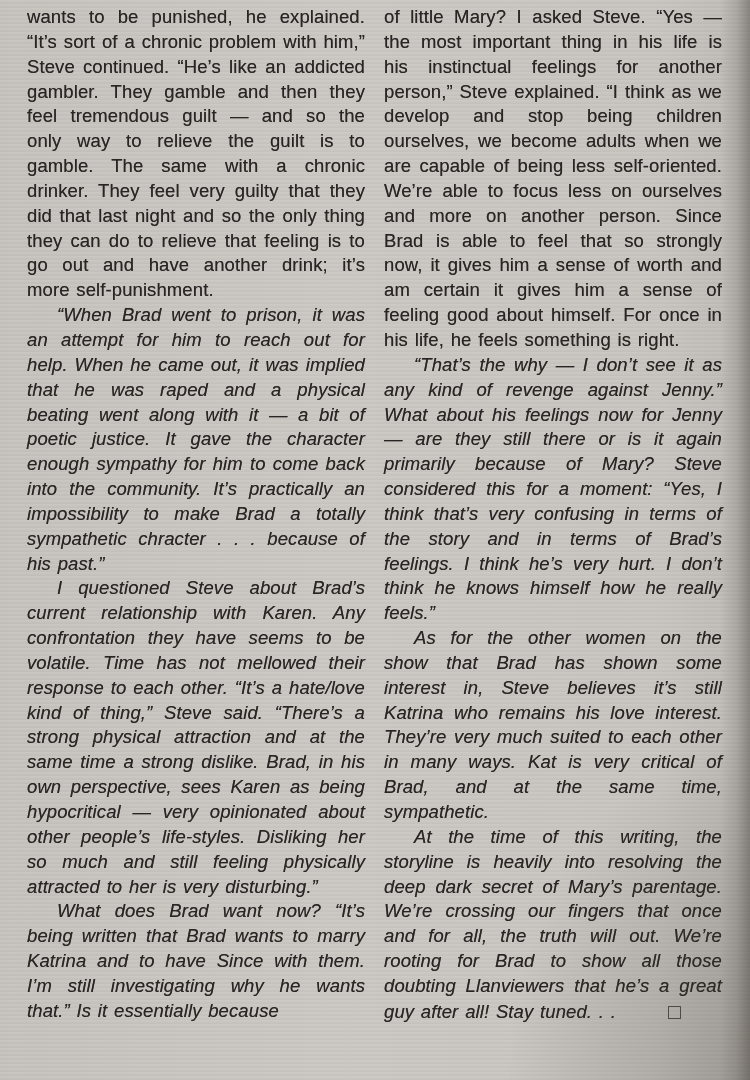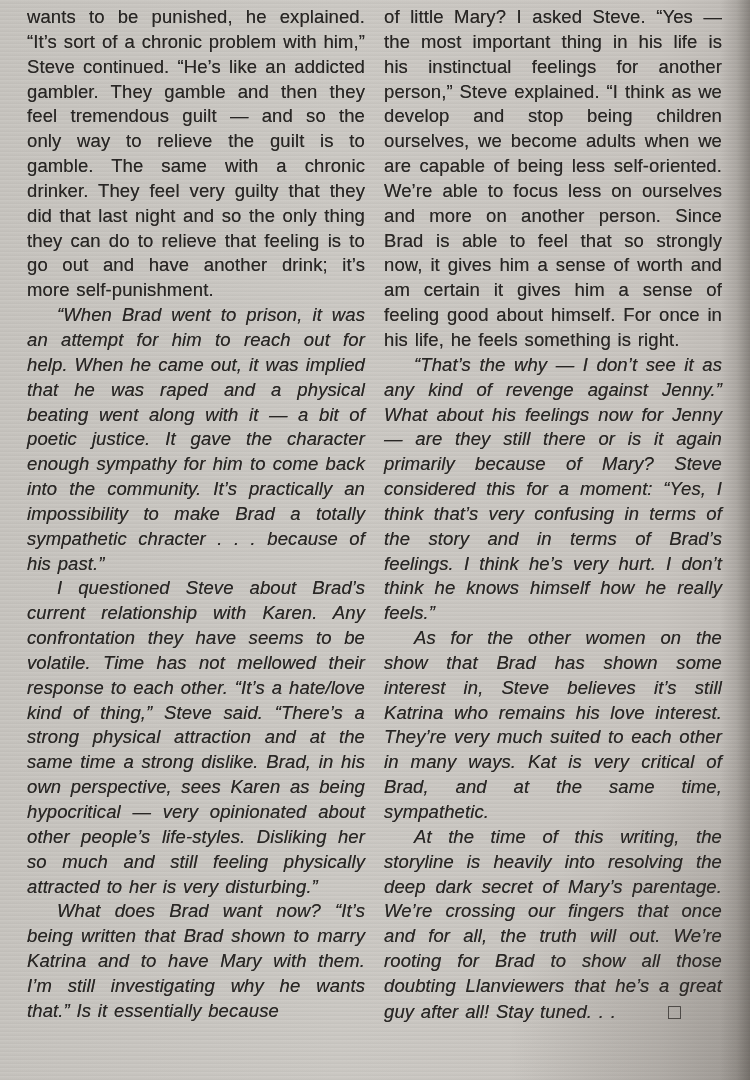--- a/index.html
+++ b/index.html
@@ -82,21 +82,21 @@
 <body>
 
 <div class="page">
 
   <div class="columns">
 
     <div class="col">
       <p class="para">wants to be punished, he explained. “It’s sort of a chronic problem with him,” Steve continued. “He’s like an addicted gambler. They gamble and then they feel tremendous guilt — and so the only way to relieve the guilt is to gamble. The same with a chronic drinker. They feel very guilty that they did that last night and so the only thing they can do to relieve that feeling is to go out and have another drink; it’s more self-punishment.</p>
       <p class="para indent">“When Brad went to prison, it was an attempt for him to reach out for help. When he came out, it was implied that he was raped and a physical beating went along with it — a bit of poetic justice. It gave the character enough sympathy for him to come back into the community. It’s practically an impossibility to make Brad a totally sympathetic chracter . . . because of his past.”</p>
       <p class="para indent">I questioned Steve about Brad’s current relationship with Karen. Any confrontation they have seems to be volatile. Time has not mellowed their response to each other. “It’s a hate/love kind of thing,” Steve said. “There’s a strong physical attraction and at the same time a strong dislike. Brad, in his own perspective, sees Karen as being hypocritical — very opinionated about other people’s life-styles. Disliking her so much and still feeling physically attracted to her is very disturbing.”</p>
-      <p class="para indent">What does Brad want now? “It’s being written that Brad shown to marry Katrina and to have Mary with them. I’m still investigating why he wants that.” Is it essentially because</p>
+      <p class="para indent">What does Brad want now? “It’s being written that Brad wants to marry Katrina and to have Since with them. I’m still investigating why he wants that.” Is it essentially because</p>
     </div>
 
     <div class="col">
       <p class="para">of little Mary? I asked Steve. “Yes — the most important thing in his life is his instinctual feelings for another person,” Steve explained. “I think as we develop and stop being children ourselves, we become adults when we are capable of being less self-oriented. We’re able to focus less on ourselves and more on another person. Since Brad is able to feel that so strongly now, it gives him a sense of worth and am certain it gives him a sense of feeling good about himself. For once in his life, he feels something is right.</p>
       <p class="para indent">“That’s the why — I don’t see it as any kind of revenge against Jenny.” What about his feelings now for Jenny — are they still there or is it again primarily because of Mary? Steve considered this for a moment: “Yes, I think that’s very confusing in terms of the story and in terms of Brad’s feelings. I think he’s very hurt. I don’t think he knows himself how he really feels.”</p>
       <p class="para indent">As for the other women on the show that Brad has shown some interest in, Steve believes it’s still Katrina who remains his love interest. They’re very much suited to each other in many ways. Kat is very critical of Brad, and at the same time, sympathetic.</p>
       <p class="para indent">
         <span>At the time of this writing, the storyline is heavily into resolving the deep dark secret of Mary’s parentage. We’re crossing our fingers that once and for all, the truth will out. We’re rooting for Brad to show all those doubting Llanviewers that he’s a great guy after all! Stay tuned. . .</span><span class="end-box">□</span>
       </p>
     </div>

